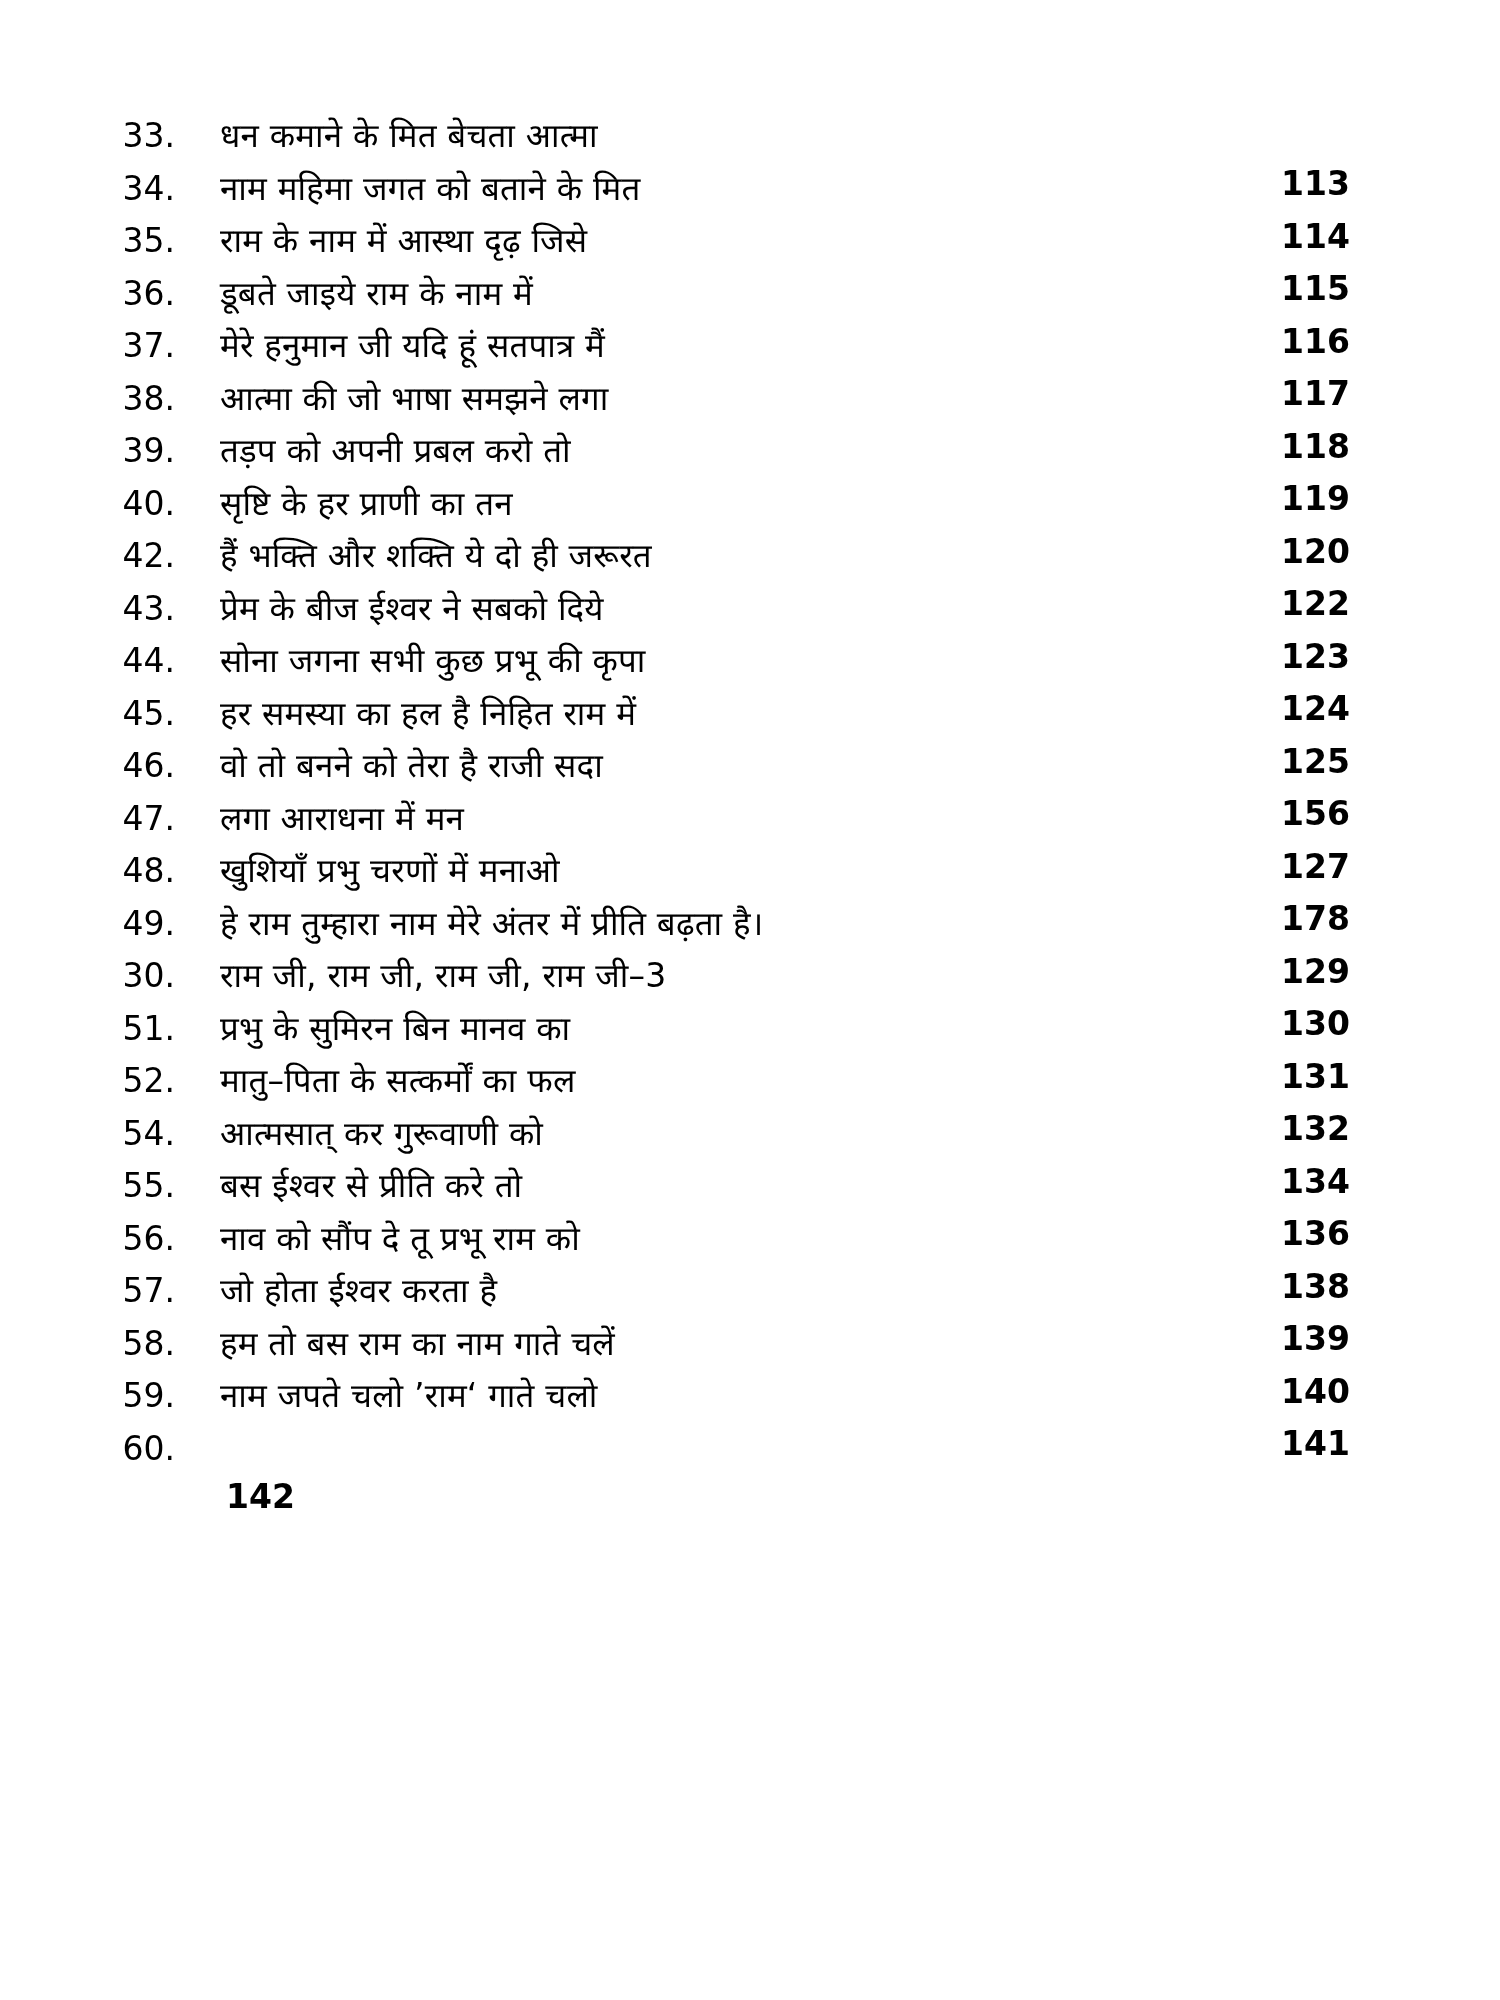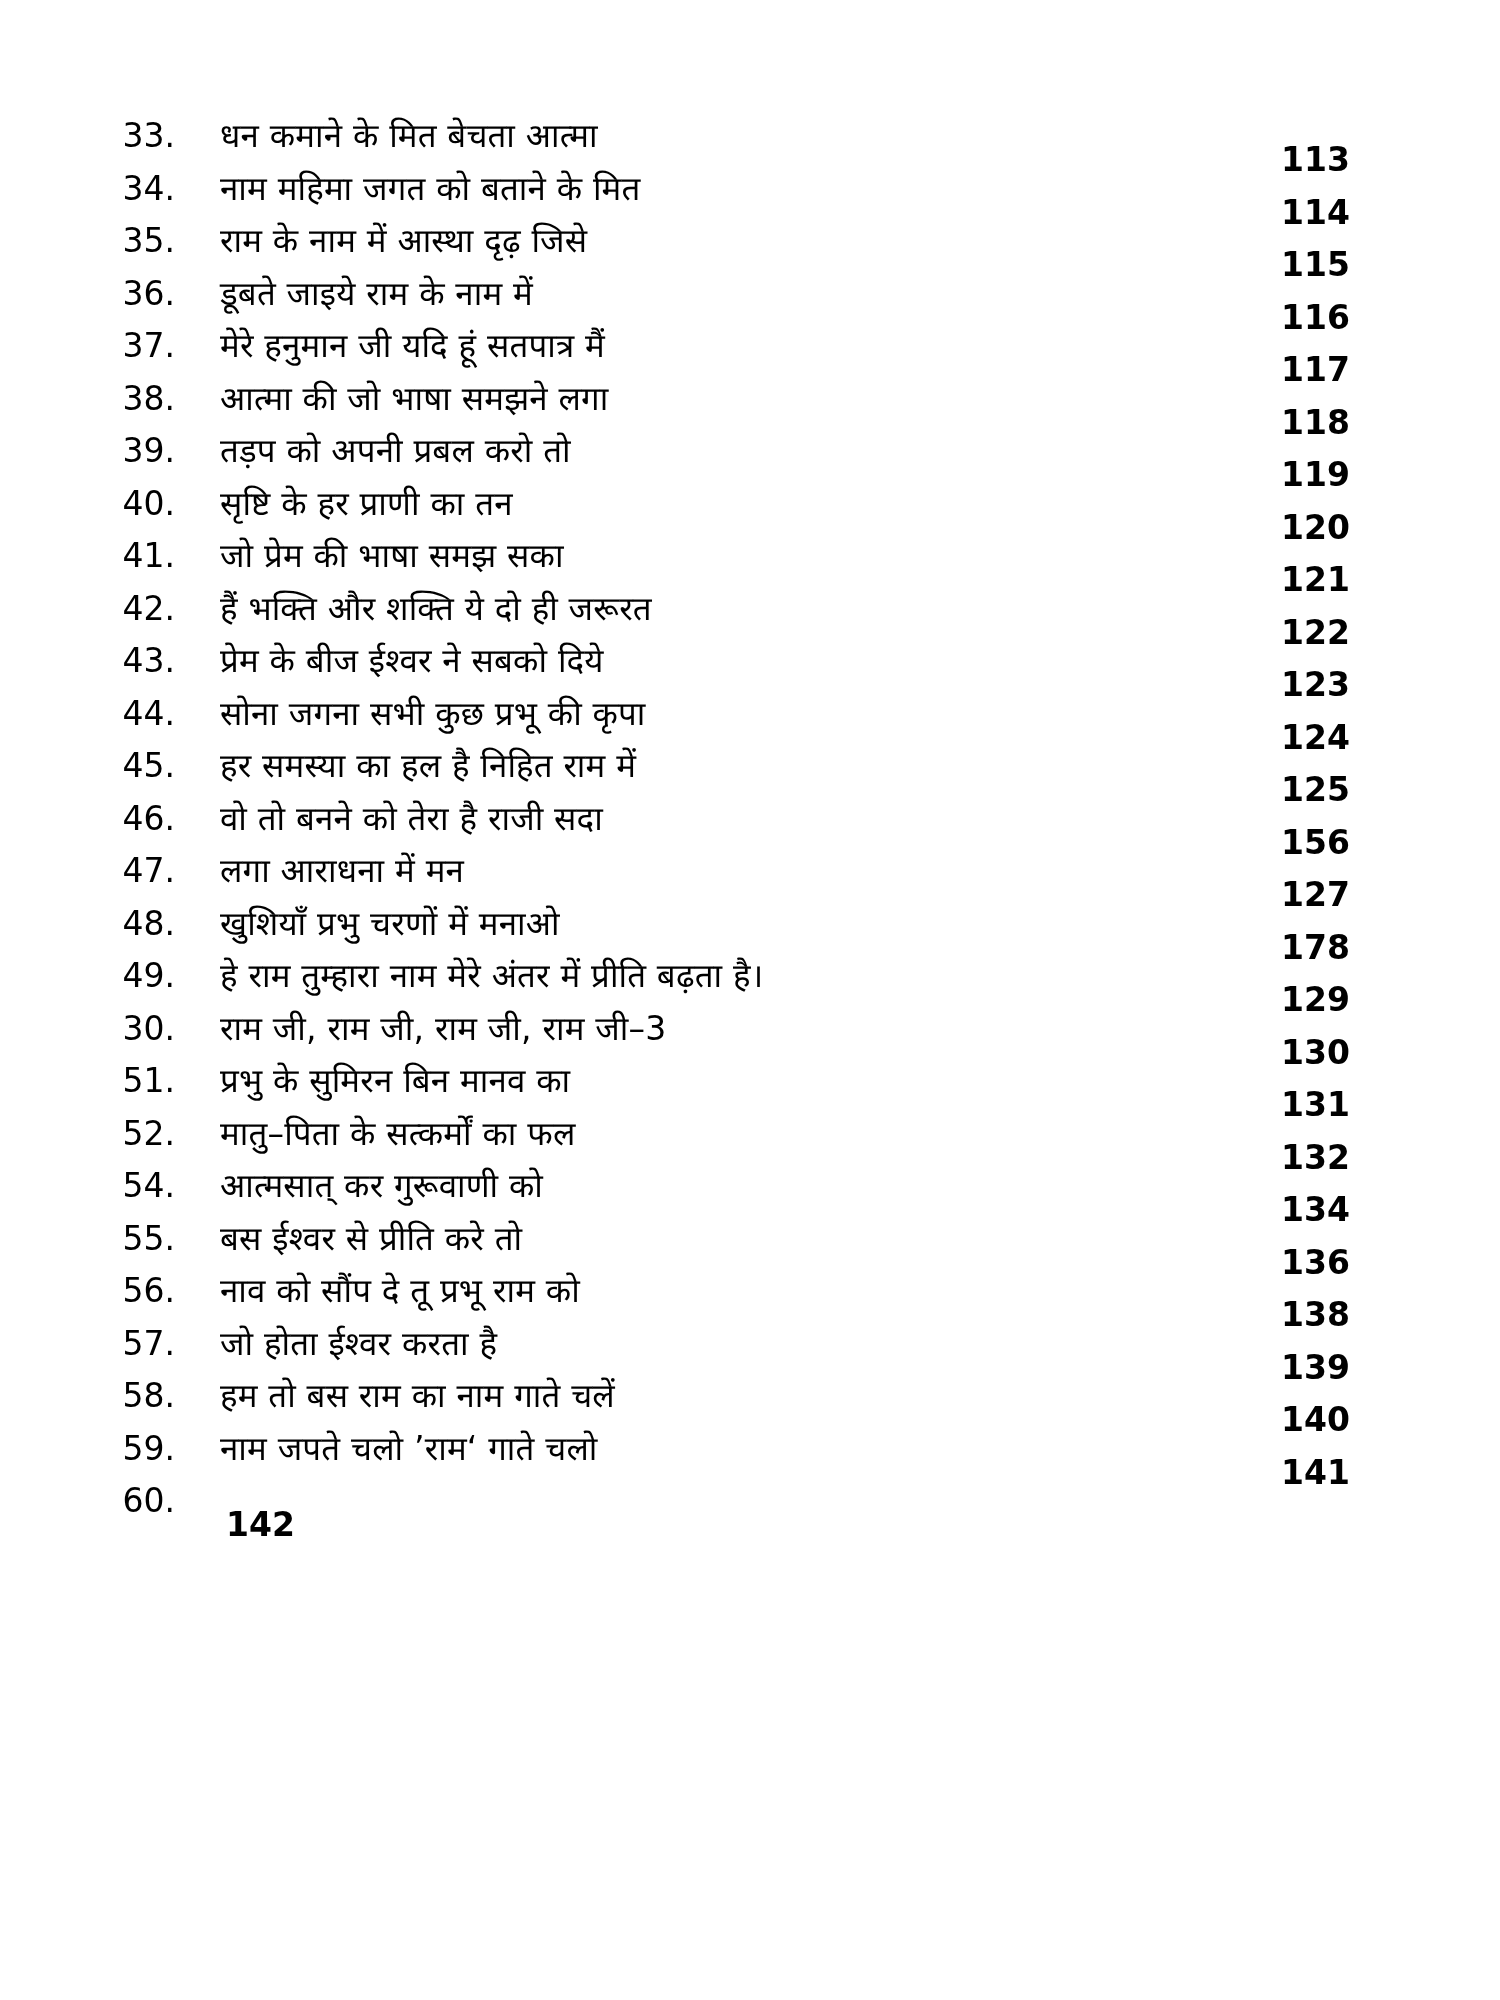--- a/index.html
+++ b/index.html
@@ -21,21 +21,21 @@
     background: #ffffff;
     box-sizing: border-box;
     padding: 110px 150px 0 80px;
   }
   .toc-list {
     display: block;
     width: 100%;
   }
   .toc-row {
     display: flex;
-    align-items: center;
+    align-items: flex-start;
     width: 100%;
     height: 52.5px;
     line-height: 52.5px;
   }
   .toc-num {
     flex: 0 0 95px;
     text-align: right;
     font-size: 33px;
     font-family: "DejaVu Sans", sans-serif;
     letter-spacing: 0px;
@@ -108,25 +108,20 @@
       <span class="toc-title">तड़प को अपनी प्रबल करो तो</span>
       <span class="toc-page">119</span>
     </div>
 
     <div class="toc-row">
       <span class="toc-num">40.</span>
       <span class="toc-title">सृष्टि के हर प्राणी का तन</span>
       <span class="toc-page">120</span>
     </div>
 
-    <div class="toc-row">
-      <span class="toc-num">41.</span>
-      <span class="toc-title">जो प्रेम की भाषा समझ सका</span>
-      <span class="toc-page">121</span>
-    </div>
 
     <div class="toc-row">
       <span class="toc-num">42.</span>
       <span class="toc-title">हैं भक्ति और शक्ति ये दो ही जरूरत</span>
       <span class="toc-page">122</span>
     </div>
 
     <div class="toc-row">
       <span class="toc-num">43.</span>
       <span class="toc-title">प्रेम के बीज ईश्वर ने सबको दिये</span>

